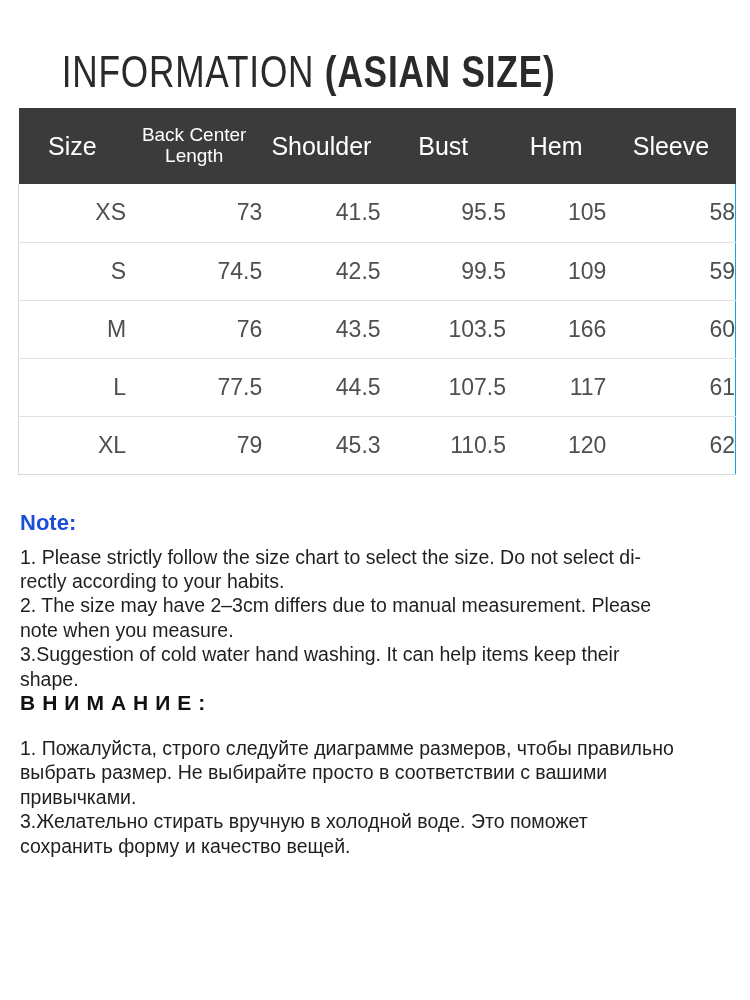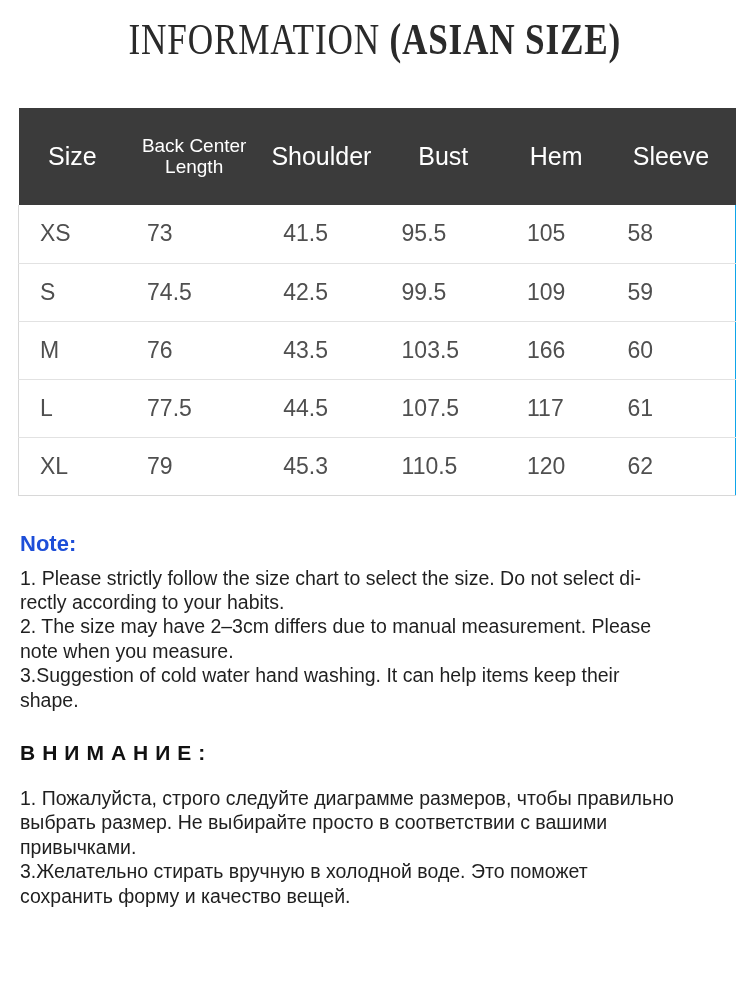--- a/index.html
+++ b/index.html
@@ -4,24 +4,22 @@
 <style>
   * { margin: 0; padding: 0; box-sizing: border-box; }
   html, body { width: 750px; height: 1000px; background: #ffffff; overflow: hidden; }
   body {
     font-family: "Liberation Sans", sans-serif;
     color: #222222;
   }
 
   
   .title-wrap {
-    padding-top: 18px;
-    text-align: center;
+    padding-top: 50px;
     height: 76px;
-    font-family: Liberation Serif, serif;
   }
   .title {
     display: inline-block;
     transform: scaleX(0.80);
     transform-origin: center;
     font-size: 44px;
     line-height: 1.0;
     color: #2a2a2a;
     letter-spacing: 1px;
     white-space: nowrap;
@@ -34,32 +32,32 @@
     margin: 32px 14px 0 18px;
     width: 718px;
     border-collapse: collapse;
     table-layout: fixed;
   }
   .size-table thead th {
     background: #3b3b3b;
     color: #ffffff;
     font-weight: 500;
     font-size: 25px;
-    height: 97px;
+    height: 76px;
     text-align: center;
     vertical-align: middle;
     white-space: pre-line;
   }
   .size-table thead th.two-line {
     font-size: 19px;
     line-height: 1.1;
   }
   .size-table tbody td {
     height: 58px;
-    text-align: left;
+    text-align: right;
     vertical-align: middle;
     font-size: 23px;
     color: #4f4f4f;
     border-bottom: 1px solid #e2e2e2;
     background: #ffffff;
     padding-left: 21px;
   }
   .size-table tbody tr td:first-child { border-left: 1px solid #d8d8d8; }
   .size-table tbody tr td:last-child { border-right: 1px solid #0ea5e9; }
   .size-table tbody tr:last-child td { border-bottom: 1px solid #d8d8d8; }
@@ -75,21 +73,20 @@
     font-weight: 700;
     color: #1d4ed8;
   }
   .note-item {
     font-size: 19.5px;
     line-height: 24.4px;
     color: #1f1f1f;
     white-space: pre-line;
   }
   .attention-heading {
-    margin-top: 29px;
     margin-bottom: 21px;
     font-size: 21px;
     font-weight: 700;
     letter-spacing: 7px;
     color: #111111;
   }
 </style>
 </head>
 <body>
 

